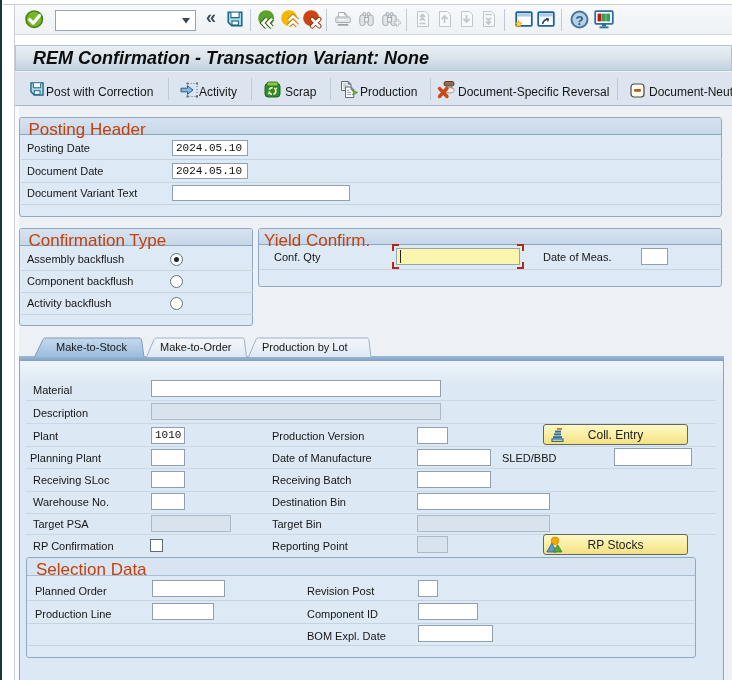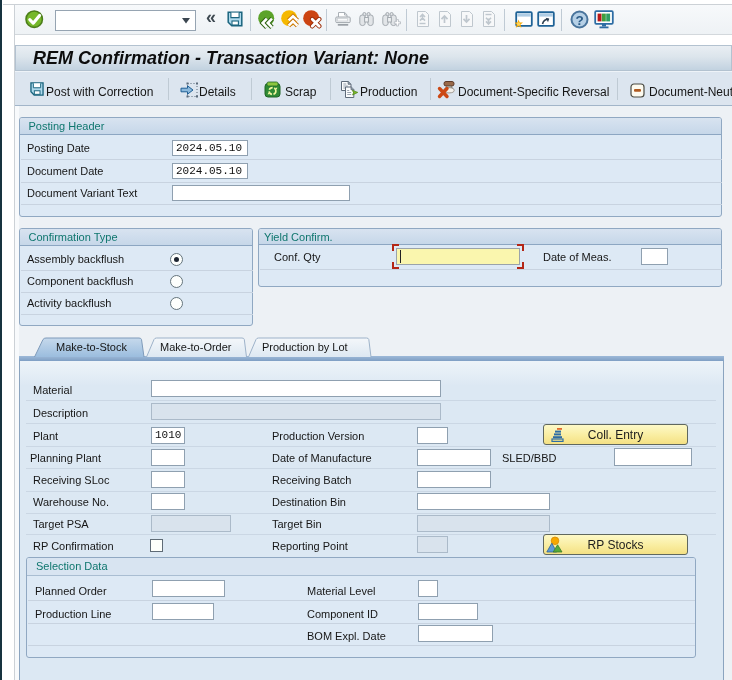--- a/index.html
+++ b/index.html
@@ -5,21 +5,21 @@
 *{margin:0;padding:0;box-sizing:border-box}
 html,body{width:732px;height:680px;background:#fff;font-family:"Liberation Sans",sans-serif;overflow:hidden;position:relative}
 .abs{position:absolute}
 .lbl{position:absolute;font-size:11px;color:#161616;white-space:nowrap;line-height:13px}
 .fld{position:absolute;background:#fff;border:1px solid #8fa0b0;font-family:"Liberation Mono",monospace;font-size:11px;color:#101010;line-height:13px;padding:1px 3px;white-space:nowrap;overflow:hidden}
 .dfld{position:absolute;background:#d9e3ed;border:1px solid #abbac9}
 .sep{position:absolute;height:1px;background:#c8d3e0}
 .vsep{position:absolute;width:1px;background:#bfcad4}
 .grp{position:absolute;border:1px solid #90a8c2;border-radius:3px;background:#dde9f5}
 .grphd{position:absolute;left:0;right:0;top:0;height:17px;background:linear-gradient(180deg,#d8e3f0,#c6d7e9);border-bottom:1px solid #8ca6c2;border-radius:2px 2px 0 0}
-.grptitle{position:absolute;font-size:11px;color:#0f766e;white-space:nowrap}
+.grptitle{position:absolute;font-size:17px;color:#c2410c;white-space:nowrap}
 .tbtxt{position:absolute;top:84.5px;font-size:12px;color:#161616;white-space:nowrap}
 .radio{position:absolute;width:13px;height:13px;border-radius:50%;background:#fdfffd;border:1px solid #64747c}
 .radio.sel:after{content:"";position:absolute;left:2.7px;top:2.7px;width:5.6px;height:5.6px;border-radius:50%;background:#1c2430}
 .btn{position:absolute;background:linear-gradient(180deg,#fdf9c8,#f9eda0 55%,#f4e084);border:1px solid #60685e;border-radius:3px;font-size:12px;color:#1d1d1d;text-align:center}
 </style>
 </head>
 <body>
 
 <div class="abs" style="left:0;top:0;width:2px;height:680px;background:#16333f"></div>
 <div class="abs" style="left:3px;top:4px;width:729px;height:1px;background:#ccd1d6"></div>
@@ -152,21 +152,21 @@
 <div class="tbtxt" style="left:46px">Post with Correction</div>
 <div class="vsep" style="left:168px;top:78px;height:22px"></div>
 <svg class="abs" style="left:180px;top:82px" width="18" height="16" viewBox="0 0 18 16">
   <rect x="7.5" y="1.5" width="9.5" height="13" fill="none" stroke="#5a6a7a" stroke-dasharray="1 2"></rect>
   <rect x="6.5" y="0.5" width="2" height="2" fill="#5a6a7a"></rect>
     <rect x="16" y="0.5" width="2" height="2" fill="#5a6a7a"></rect>
   <rect x="6.5" y="13.5" width="2" height="2" fill="#5a6a7a"></rect>
     <rect x="16" y="13.5" width="2" height="2" fill="#5a6a7a"></rect>
   <path d="M1 6.2h6.5V3.8L13 8l-5.5 4.2V9.8H1z" fill="#8ab8dc" stroke="#1f5f94"></path>
 </svg>
-<div class="tbtxt" style="left:199px">Details</div>
+<div class="tbtxt" style="left:199px">Activity</div>
 <div class="vsep" style="left:251px;top:78px;height:22px"></div>
 <svg class="abs" style="left:264px;top:81px" width="17" height="17" viewBox="0 0 17 17">
   <rect x="1" y="2.5" width="15" height="13.5" rx="3" fill="#2f8a35" stroke="#1f6424"></rect>
   <rect x="3" y="1" width="11" height="4" rx="1.5" fill="#8cc63f" stroke="#1f6424" stroke-width=".8"></rect>
   <circle cx="8.5" cy="10" r="3.4" fill="none" stroke="#f3f7a0" stroke-width="1.6" stroke-dasharray="4.2 1.6"></circle>
   <path d="M11.3 7l2-.6-.5 2z" fill="#f3f7a0"></path>
   <path d="M5.7 13l-2 .6.5-2z" fill="#f3f7a0"></path>
 </svg>
 <div class="tbtxt" style="left:285px">Scrap</div>
 <div class="vsep" style="left:330px;top:78px;height:22px"></div>
@@ -323,20 +323,20 @@
 
 <div class="abs" style="left:26px;top:557px;width:669.5px;height:101px;border:1px solid #90a8c2;border-radius:3px;background:#dde9f5">
   <div class="abs" style="left:0;right:0;top:0;height:18px;background:#d8e4f1;border-bottom:1px solid #a9bdd2;border-radius:2px 2px 0 0"></div>
   <div class="grptitle" style="left:9px;top:2px">Selection Data</div>
   <div class="sep" style="left:1px;top:42px;width:667px"></div>
   <div class="sep" style="left:1px;top:64.5px;width:667px"></div>
   <div class="sep" style="left:1px;top:86.5px;width:667px"></div>
 </div>
 <div class="lbl" style="left:35px;top:585px">Planned Order</div>
 <div class="fld" style="left:152px;top:580px;width:73px;height:17px"></div>
-<div class="lbl" style="left:307px;top:585px">Material Level</div>
+<div class="lbl" style="left:307px;top:585px">Revision Post</div>
 <div class="fld" style="left:418px;top:579.5px;width:20px;height:17px"></div>
 <div class="lbl" style="left:35px;top:607.5px">Production Line</div>
 <div class="fld" style="left:152px;top:602.5px;width:62px;height:17px"></div>
 <div class="lbl" style="left:307px;top:607.5px">Component ID</div>
 <div class="fld" style="left:418px;top:602.5px;width:60px;height:17px"></div>
 <div class="lbl" style="left:307px;top:630px">BOM Expl. Date</div>
 <div class="fld" style="left:418px;top:625px;width:75px;height:17px"></div>
 
 </body></html>

